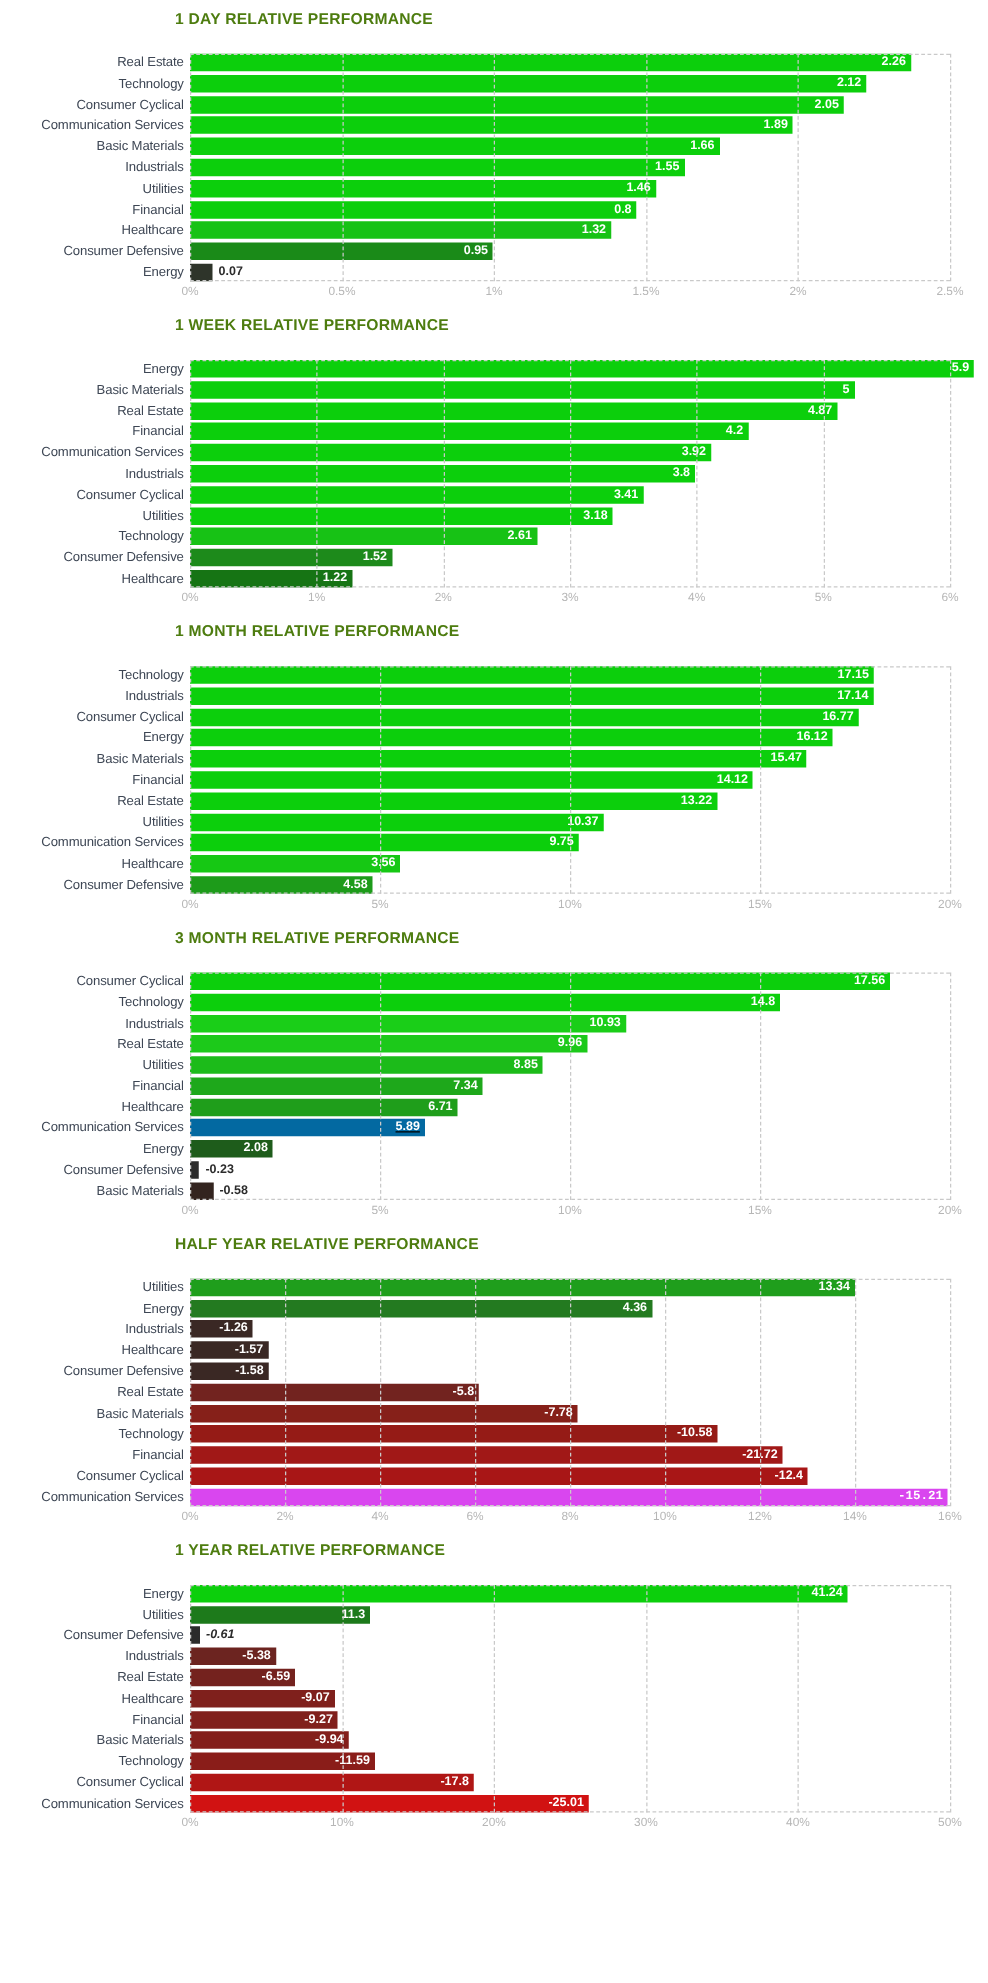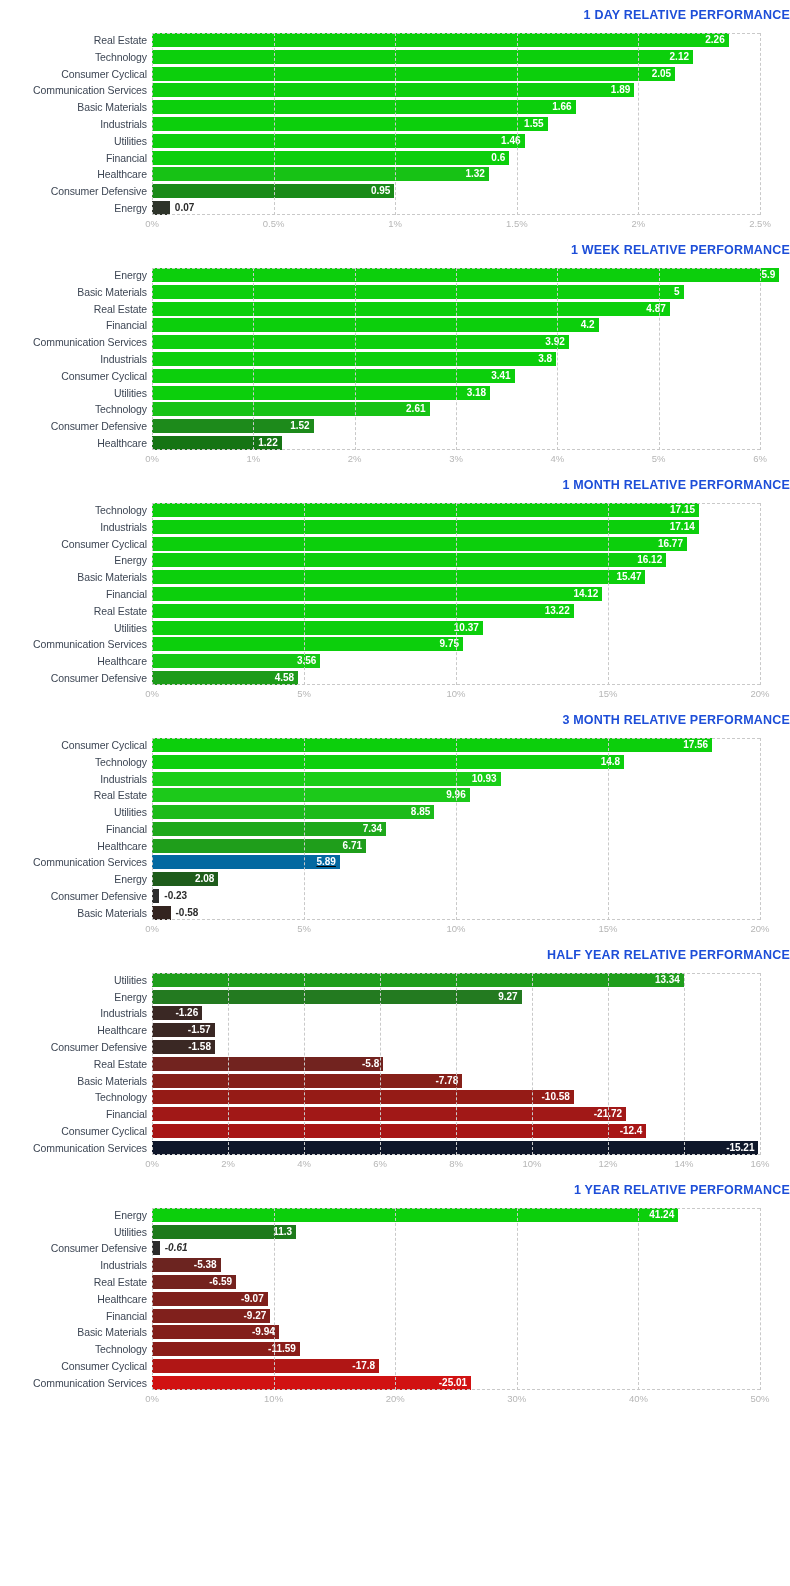--- a/index.html
+++ b/index.html
@@ -17,25 +17,25 @@
     width: 790px;
   }
   .chart-block {
     width: 790px;
     position: relative;
     padding-top: 8px;
   }
   .chart-title {
     font-size: 12.5px;
     font-weight: bold;
-    color: #1d4ed8;
+    color: #4d7c0f;
     letter-spacing: 0.2px;
-    text-align: right;
+    text-align: left;
     padding-left: 140px;
-    padding-bottom: 11px;
+    padding-bottom: 21px;
     white-space: nowrap;
   }
   .plot-wrap {
     position: relative;
     margin-left: 0;
   }
   .rows {
     position: relative;
   }
   .row {
@@ -185,21 +185,21 @@
             <div class="bar-area">
               <div class="bar" style="width: 58.4%; background: rgb(12, 207, 12);">
                 <div class="bar-value">1.46</div>
               </div>
             </div>
           </div>
           <div class="row">
             <div class="cat-label">Financial</div>
             <div class="bar-area">
               <div class="bar" style="width: 56%; background: rgb(12, 207, 12);">
-                <div class="bar-value">0.6</div>
+                <div class="bar-value">0.8</div>
               </div>
             </div>
           </div>
           <div class="row">
             <div class="cat-label">Healthcare</div>
             <div class="bar-area">
               <div class="bar" style="width: 52.8%; background: rgb(23, 194, 21);">
                 <div class="bar-value">1.32</div>
               </div>
             </div>
@@ -587,21 +587,21 @@
             <div class="bar-area">
               <div class="bar" style="width: 83.375%; background: rgb(31, 158, 28);">
                 <div class="bar-value">13.34</div>
               </div>
             </div>
           </div>
           <div class="row">
             <div class="cat-label">Energy</div>
             <div class="bar-area">
               <div class="bar" style="width: 57.9375%; background: rgb(35, 122, 32);">
-                <div class="bar-value">9.27</div>
+                <div class="bar-value">4.36</div>
               </div>
             </div>
           </div>
           <div class="row">
             <div class="cat-label">Industrials</div>
             <div class="bar-area">
               <div class="bar" style="width: 7.875%; background: rgb(58, 40, 36);">
                 <div class="bar-value">-1.26</div>
               </div>
             </div>
@@ -658,21 +658,21 @@
             <div class="cat-label">Consumer Cyclical</div>
             <div class="bar-area">
               <div class="bar" style="width: 77.5%; background: rgb(168, 22, 22);">
                 <div class="bar-value">-12.4</div>
               </div>
             </div>
           </div>
           <div class="row">
             <div class="cat-label">Communication Services</div>
             <div class="bar-area">
-              <div class="bar" style="width: 95.0625%; background: #0f172a;">
+              <div class="bar" style="width: 95.0625%; background: #d946ef; font-family: Liberation Mono, monospace;">
                 <div class="bar-value">-15.21</div>
               </div>
             </div>
           </div>
         </div>
         <div class="gridlines">
           <div class="gridline" style="left: 0%;"></div>
           <div class="gridline" style="left: 12.5%;"></div>
           <div class="gridline" style="left: 25%;"></div>
           <div class="gridline" style="left: 37.5%;"></div>

